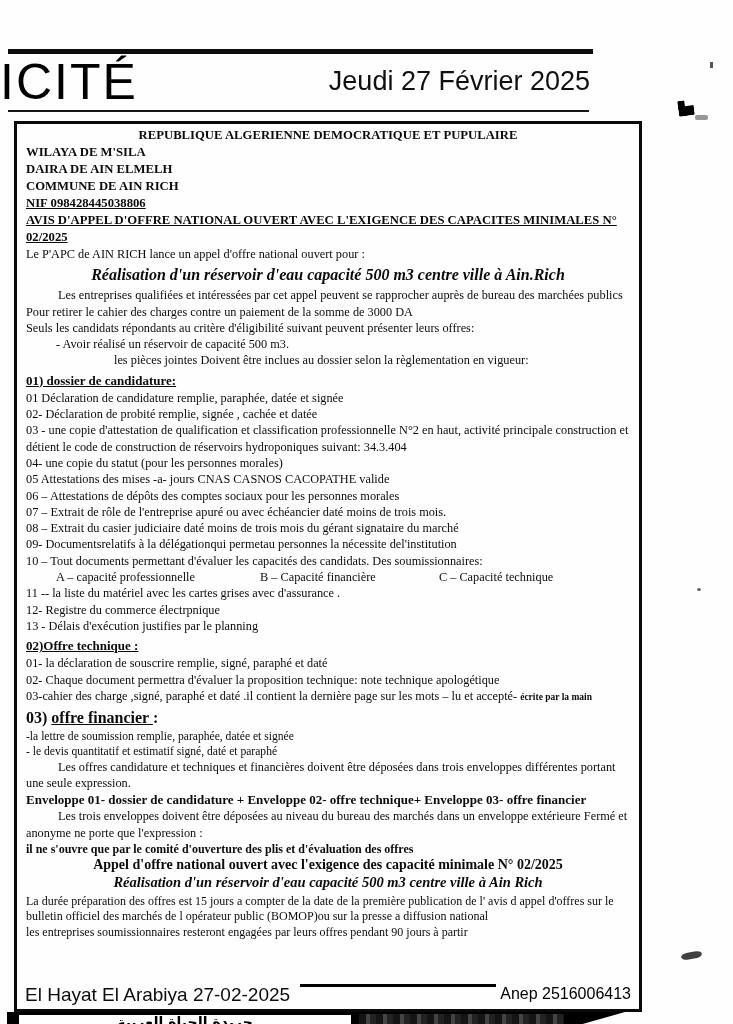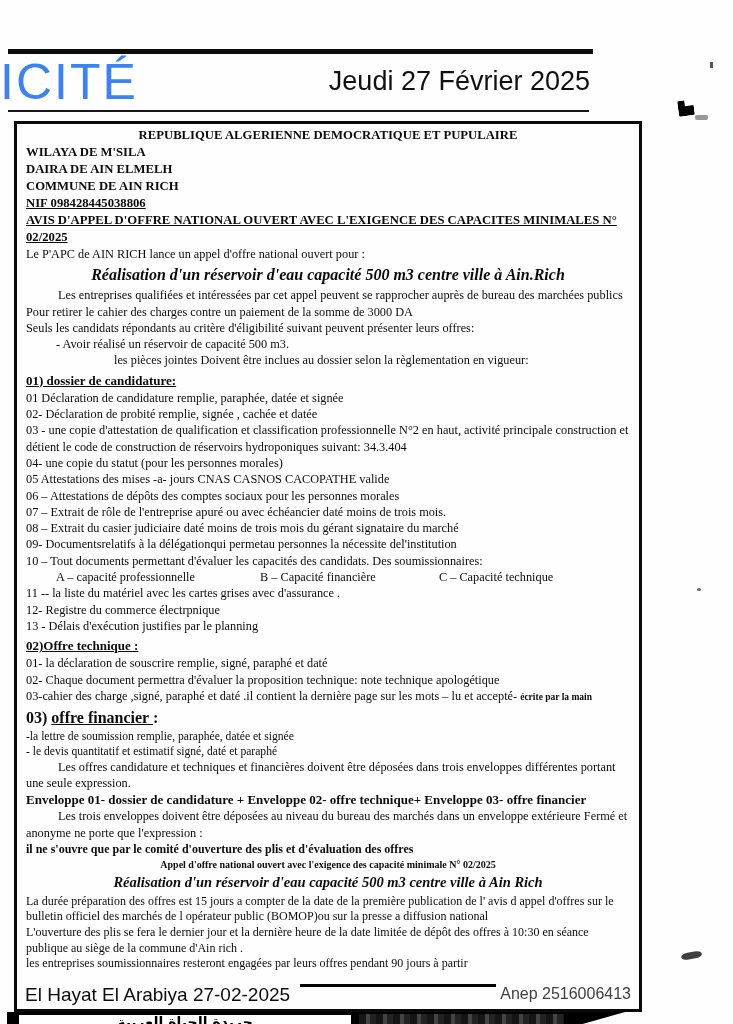--- a/index.html
+++ b/index.html
@@ -1,21 +1,21 @@
 <!DOCTYPE html>
 <html><head>
 <meta charset="utf-8">
 <style>
   html,body{margin:0;padding:0;background:#e8e8e8;}
   .page{position:relative;width:733px;height:1024px;background:#fefefe;overflow:hidden;
         font-family:"Liberation Serif",serif;color:#0b0b0b;}
   
   .top-rule{position:absolute;left:8px;top:49px;width:585px;height:5px;background:#0c0c0c;}
   .masthead{position:absolute;left:0px;top:53px;font-family:"Liberation Sans",sans-serif;
-            font-size:50px;font-weight:400;letter-spacing:2px;color:#3b82f6;}
+            font-size:50px;font-weight:400;letter-spacing:2px;color:#000000;}
   .edition-date{position:absolute;right:143px;top:66px;font-family:"Liberation Sans",sans-serif;
             font-size:27px;color:#101010;margin-left:26px;}
   .mid-rule{position:absolute;left:8px;top:110px;width:581px;height:2px;background:#161616;}
   
   .doc{position:absolute;left:14px;top:121px;width:628px;height:891px;box-sizing:border-box;
        border:3px solid #0a0a0a;padding:3px 9px 0 9px;overflow:hidden;
        font-size:12.3px;line-height:16.3px;}
   .ln{white-space:normal;}
   .hb{font-weight:700;font-size:12.7px;line-height:17px;}
   .ctr{text-align:center;}
@@ -27,30 +27,30 @@
   .sec{font-weight:700;font-size:13px;text-decoration:underline;margin:3px 0 1px 0;line-height:17px;}
   .fin-h{font-weight:700;font-size:16px;line-height:20px;margin:3px 0 1px 0;}
   .fin-h span{text-decoration:underline;}
   .fin-it{font-size:11.6px;line-height:15px;}
   .caps span{display:inline-block;}
   .caps .c1{padding-left:30px;}
   .caps .c2{padding-left:62px;}
   .caps .c3{padding-left:60px;}
   .env-bold{font-weight:700;font-size:13px;line-height:16.5px;}
   .m1{text-align:left;font-weight:700;font-size:12px;line-height:16px;}
-  .m2{text-align:center;font-weight:700;font-size:10px;line-height:16px;}
+  .m2{text-align:center;font-weight:700;font-size:14px;line-height:16px;}
   .m3{text-align:center;font-weight:700;font-style:italic;font-size:14.5px;line-height:19px;margin-bottom:2px;}
   .closing{font-size:12px;line-height:15.6px;}
   .hand{font-size:9.5px;font-weight:700;}
   
   .nfooter{position:absolute;left:8px;right:8px;bottom:3px;display:flex;align-items:flex-start;
            font-family:"Liberation Sans",sans-serif;}
   .pub{font-size:19px;line-height:22px;color:#0d0d0d;}
   .fline{flex:1;border-bottom:3px solid #000;margin:0 4px 4px 10px;}
-  .anep{font-size:16px;line-height:20px;color:#404040;}
+  .anep{font-size:16px;line-height:20px;color:#000000;}
   
   .bottom-bar{position:absolute;left:7px;top:1012px;width:618px;height:14px;background:#000;
               clip-path:polygon(0 0,100% 0,92% 100%,0 100%);}
   .bar-inner{position:absolute;left:12px;top:3px;width:332px;height:9px;background:#fff;overflow:hidden;}
   .bar-inner span{display:block;direction:rtl;text-align:center;font-family:"DejaVu Sans",sans-serif;
                   font-weight:700;font-size:14px;line-height:16px;margin-top:-1px;color:#000;}
   .bar-noise{position:absolute;left:352px;top:2px;width:205px;height:10px;opacity:.75;
              background:repeating-linear-gradient(90deg,#1c1c1c 0 7px,#5a5a5a 7px 11px,#2e2e2e 11px 17px);}
   
   .smudge{position:absolute;background:#222;}
@@ -119,21 +119,20 @@
 
     <div class="ln indent">Les offres candidature et  techniques et financières doivent être déposées dans trois enveloppes différentes portant une seule expression.</div>
     <div class="ln env-bold">Enveloppe 01- dossier de candidature +  Enveloppe 02- offre technique+ Enveloppe 03- offre financier</div>
     <div class="ln indent">Les trois enveloppes doivent être déposées au niveau du bureau des marchés dans un enveloppe extérieure Fermé et anonyme ne porte que l'expression :</div>
 
     <div class="m1">il ne s'ouvre que par le comité d'ouverture des plis et d'évaluation des offres</div>
     <div class="m2">Appel d'offre national ouvert avec l'exigence des capacité minimale N° 02/2025</div>
     <div class="m3">Réalisation d'un réservoir d'eau capacité 500 m3 centre ville à Ain Rich</div>
 
     <div class="ln closing">La durée  préparation  des offres est 15 jours a compter de la date de la  première publication de l' avis d appel  d'offres  sur le bulletin officiel des marchés de l opérateur public (BOMOP)ou sur la presse a diffusion national</div>
-    <div class="ln closing">L'ouverture des plis se fera le dernier  jour et la dernière  heure  de la date limitée de dépôt des offres à 10:30 en séance publique au siège de la commune d'Ain rich  .</div>
     <div class="ln closing">les entreprises soumissionnaires resteront engagées par leurs offres pendant 90 jours à partir</div>
 
     <div class="nfooter">
       <span class="pub">El Hayat El Arabiya 27-02-2025</span>
       <span class="fline"></span>
       <span class="anep">Anep 2516006413</span>
     </div>
   </div>
 
   <div class="bottom-bar">

